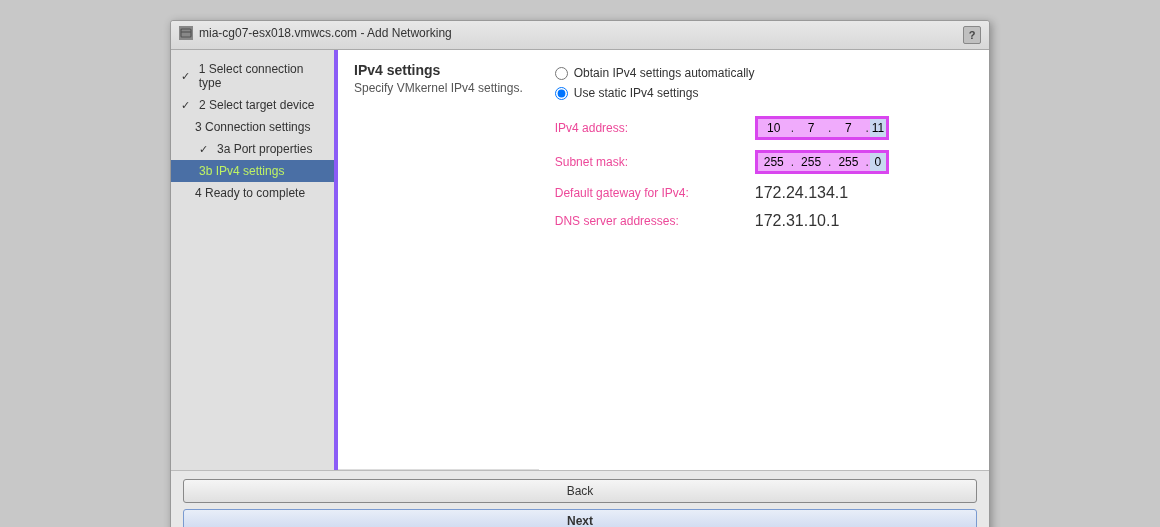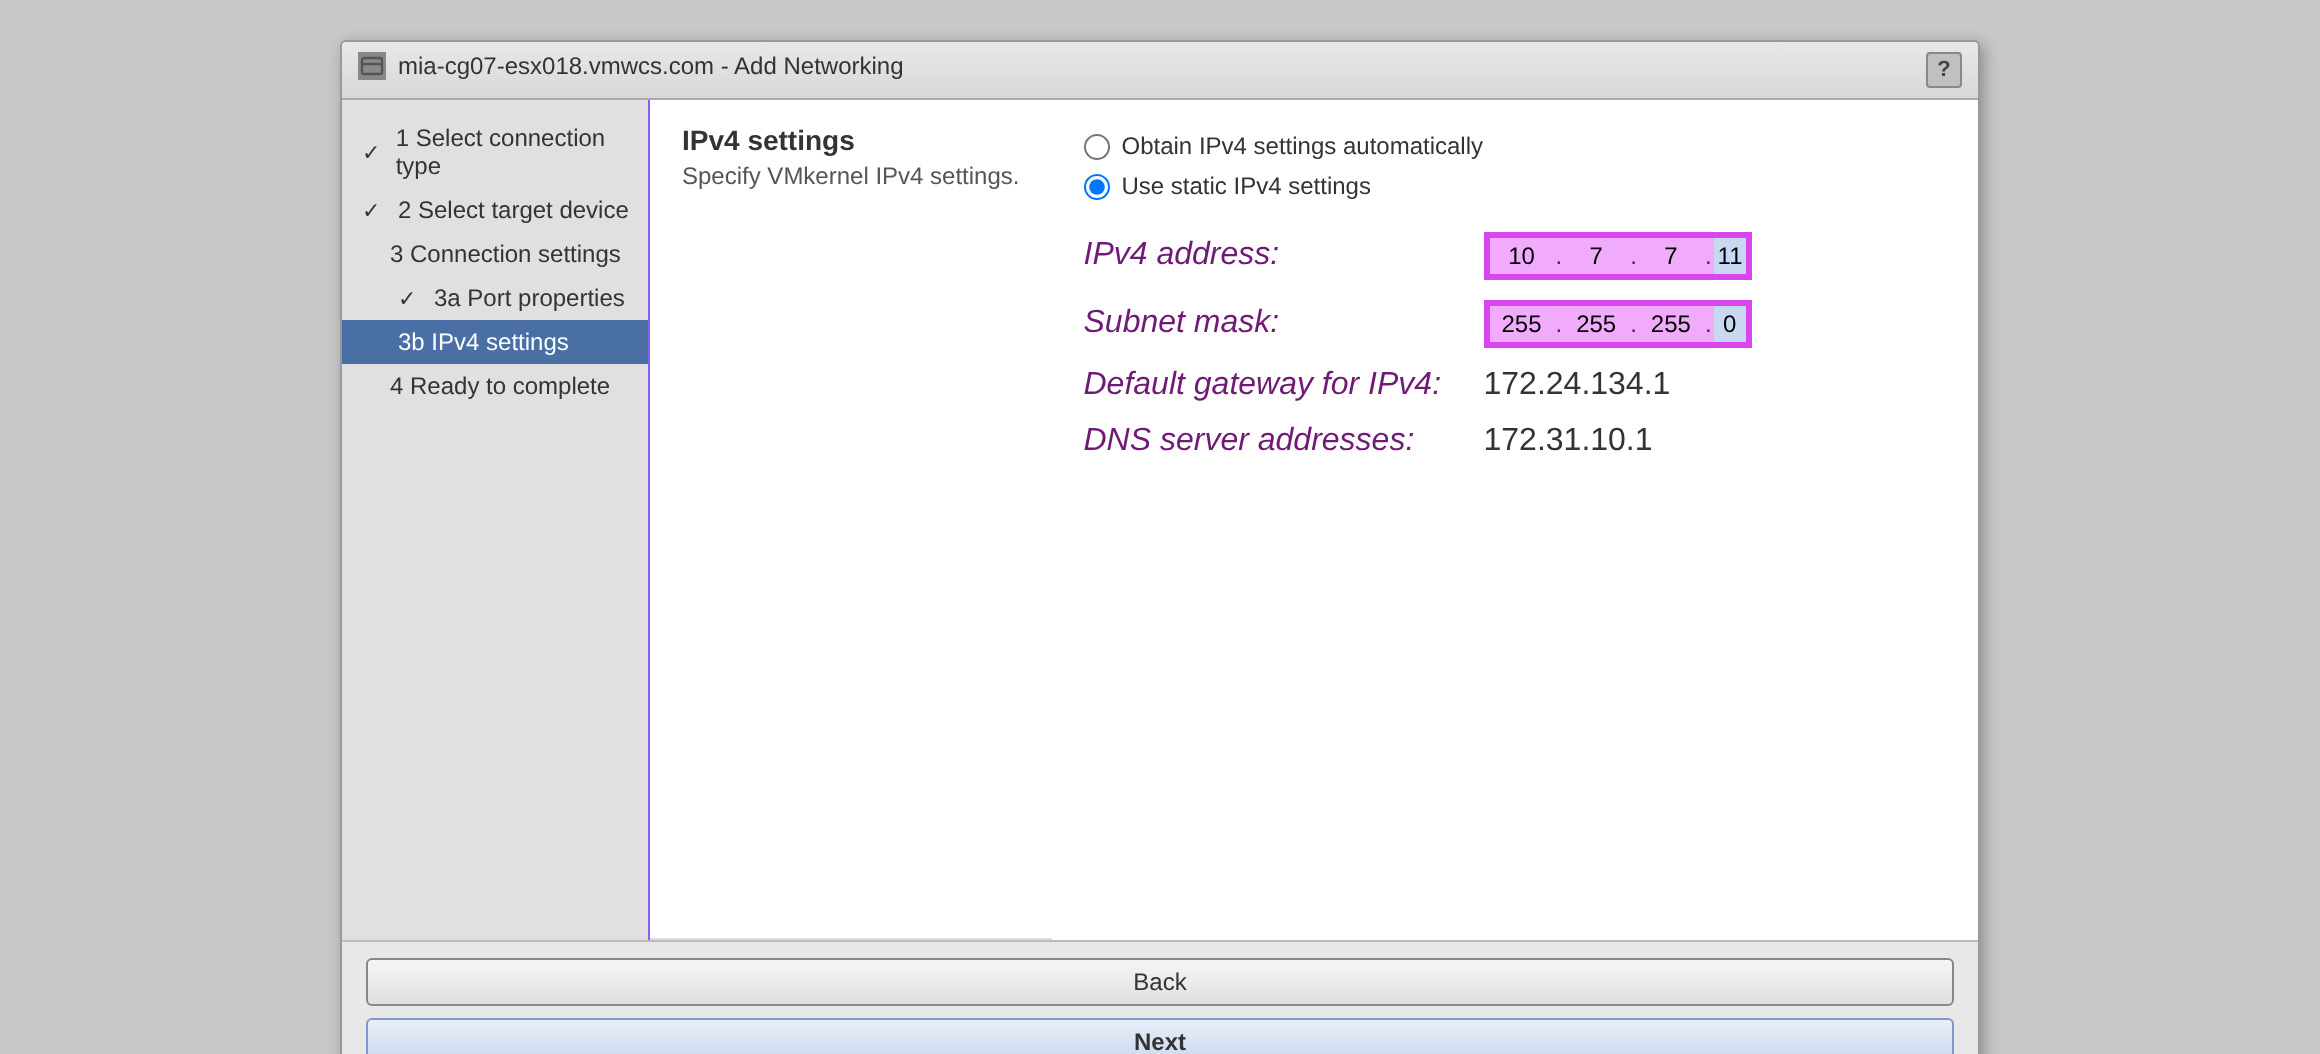--- a/index.html
+++ b/index.html
@@ -76,23 +76,23 @@
       cursor: pointer;
     }
 
     .dialog-body {
       display: flex;
       height: 420px;
     }
 
     
     .sidebar {
-      width: 154px;
+      width: 167px;
       background: #e0e0e0;
-      border-right: 1px solid #8b5cf6;
+      border-right: 4px solid #8b5cf6;
       padding: 8px 0;
       flex-shrink: 0;
     }
 
     .sidebar-item {
       padding: 4px 8px 4px 10px;
       font-size: 12px;
       color: #333;
       display: flex;
       align-items: center;
@@ -116,21 +116,21 @@
     .sidebar-item.no-check {
       padding-left: 24px;
     }
 
     .sidebar-item.sub-item {
       padding-left: 28px;
     }
 
     .sidebar-item.sub-item.active {
       background: #4a6fa5;
-      color: #ffffff;
+      color: #bef264;
     }
 
     
     .content-area {
       flex: 1;
       background: white;
       display: flex;
       flex-direction: row;
     }
 
@@ -179,24 +179,23 @@
     }
 
     .form-row {
       display: flex;
       align-items: center;
       margin-bottom: 10px;
     }
 
     .form-label {
       width: 200px;
-      font-size: 16px;
-      color: #701a75;
+      font-size: 12px;
+      color: #ec4899;
       flex-shrink: 0;
-      font-style: italic;
     }
 
     .form-value {
       font-size: 16px;
       color: #333;
     }
 
     .ip-input-group {
       display: flex;
       align-items: center;

